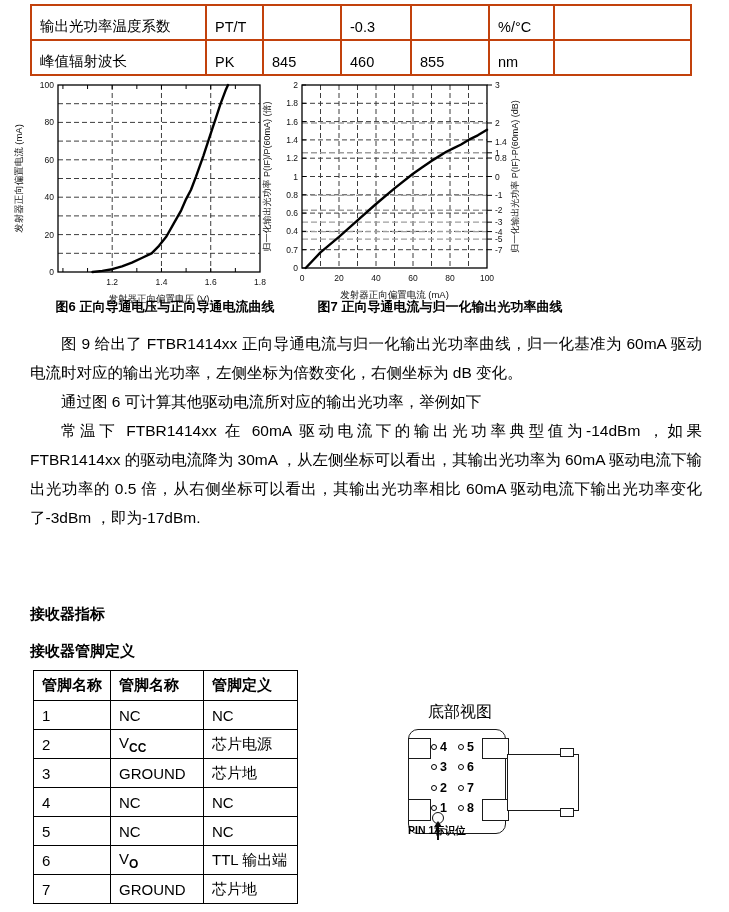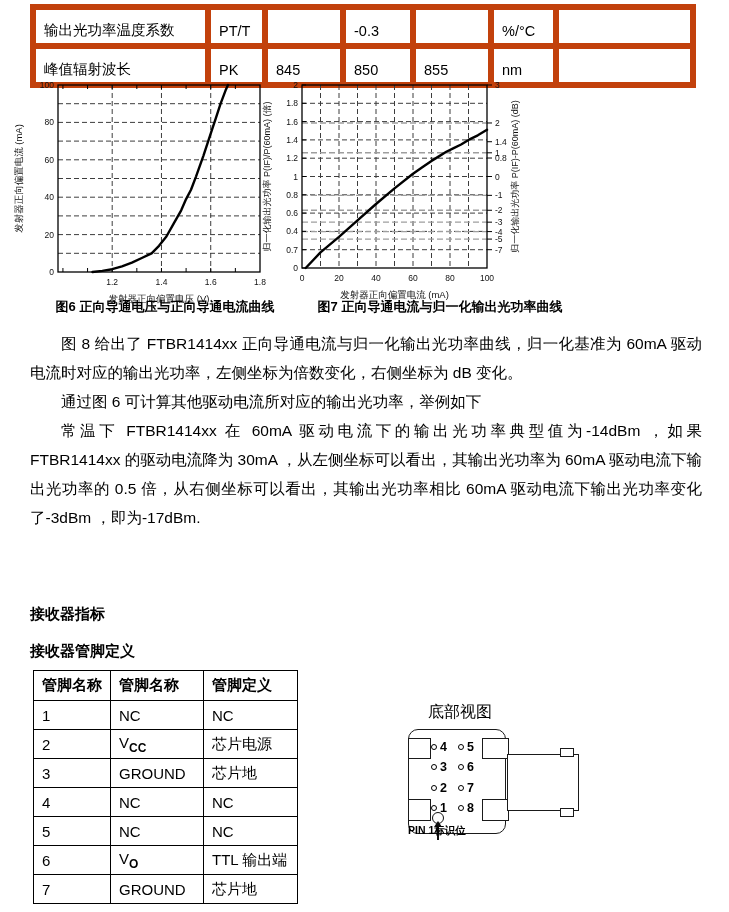--- a/index.html
+++ b/index.html
@@ -2,21 +2,21 @@
 <html><head>
 <meta charset="utf-8">
 <style>
   html,body{margin:0;padding:0;}
   body{
     width:729px;height:912px;position:relative;background:#ffffff;color:#000;
     font-family:"Liberation Sans", sans-serif; overflow:hidden;
   }
   
   .spec-table{position:absolute;left:30px;top:4px;width:660px;border-collapse:collapse;table-layout:fixed;font-size:14.5px;}
-  .spec-table td{border:6px solid #c2410c;height:25px;padding:8px 2px 0 8px;vertical-align:middle;white-space:nowrap;overflow:hidden;}
+  .spec-table td{border:2px solid #c2410c;height:25px;padding:8px 2px 0 8px;vertical-align:middle;white-space:nowrap;overflow:hidden;}
   
   #chart1{position:absolute;left:0px;top:79px;}
   #chart2{position:absolute;left:256px;top:79px;}
   .chart-caption{position:absolute;top:298px;font-weight:bold;font-size:13px;text-align:center;}
   .cap1{left:35px;width:260px;}
   .cap2{left:295px;width:290px;}
   
   .body-text{position:absolute;left:30px;top:329px;width:672px;font-size:15.5px;line-height:29px;text-align:justify;}
   .body-text p{margin:0;text-indent:2em;}
   
@@ -70,21 +70,21 @@
         <td></td>
         <td>-0.3</td>
         <td></td>
         <td>%/°C</td>
         <td></td>
       </tr>
       <tr>
         <td>峰值辐射波长</td>
         <td>PK</td>
         <td>845</td>
-        <td>850</td>
+        <td>460</td>
         <td>855</td>
         <td>nm</td>
         <td></td>
       </tr>
     </tbody>
 </table>
 
 <svg id="chart1" width="300" height="242" xmlns="http://www.w3.org/2000/svg">
     <line stroke="#3d3d3d" stroke-width="1" stroke-dasharray="5 3" x1="112.1951219512195" y1="6" x2="112.1951219512195" y2="193"></line>
     <line stroke="#3d3d3d" stroke-width="1" stroke-dasharray="5 3" x1="161.46341463414632" y1="6" x2="161.46341463414632" y2="193"></line>
@@ -212,21 +212,21 @@
     <text font-size="9px" fill="#111" font-family="&quot;Liberation Sans&quot;,sans-serif" x="14" y="97.5" text-anchor="middle" transform="rotate(-90 14 97.5)">归一化输出光功率 P(IF)/P(60mA) (倍)</text>
     <text font-size="9px" fill="#111" font-family="&quot;Liberation Sans&quot;,sans-serif" x="262" y="97.5" text-anchor="middle" transform="rotate(-90 262 97.5)">归一化输出光功率 P(IF)-P(60mA) (dB)</text>
     <text font-size="9.5px" fill="#111" font-family="&quot;Liberation Sans&quot;,sans-serif" x="138.5" y="219" text-anchor="middle">发射器正向偏置电流  (mA)</text>
     <path d="M49.7 189.0 L64.5 173.4 L83.0 157.9 L101.5 141.4 L120.0 125.0 L138.5 109.4 L157.0 94.8 L166.3 88.3 L175.5 81.9 L182.9 77.4 L190.3 72.8 L197.7 69.1 L205.1 65.5 L212.5 60.9 L221.8 56.3 L231.0 50.8" fill="none" stroke="#000" stroke-width="2.4" stroke-linejoin="round" stroke-linecap="round"></path>
   </svg>
 
 <div class="chart-caption cap1">图6 正向导通电压与正向导通电流曲线</div>
 <div class="chart-caption cap2">图7 正向导通电流与归一化输出光功率曲线</div>
 
 <div class="body-text">
-  <p>图 8 给出了 FTBR1414xx 正向导通电流与归一化输出光功率曲线，归一化基准为 60mA 驱动电流时对应的输出光功率，左侧坐标为倍数变化，右侧坐标为 dB 变化。</p>
+  <p>图 9 给出了 FTBR1414xx 正向导通电流与归一化输出光功率曲线，归一化基准为 60mA 驱动电流时对应的输出光功率，左侧坐标为倍数变化，右侧坐标为 dB 变化。</p>
   <p>通过图 6 可计算其他驱动电流所对应的输出光功率，举例如下</p>
   <p>常温下 FTBR1414xx 在 60mA 驱动电流下的输出光功率典型值为-14dBm ，如果 FTBR1414xx 的驱动电流降为 30mA ，从左侧坐标可以看出，其输出光功率为 60mA 驱动电流下输出光功率的 0.5 倍，从右侧坐标可以看出，其输出光功率相比 60mA 驱动电流下输出光功率变化了-3dBm ，即为-17dBm.</p>
 </div>
 
 <div class="h-main">接收器指标</div>
 <div class="h-sub">接收器管脚定义</div>
 
 <table class="pin-table">
   <colgroup>
     <col style="width:77px">

